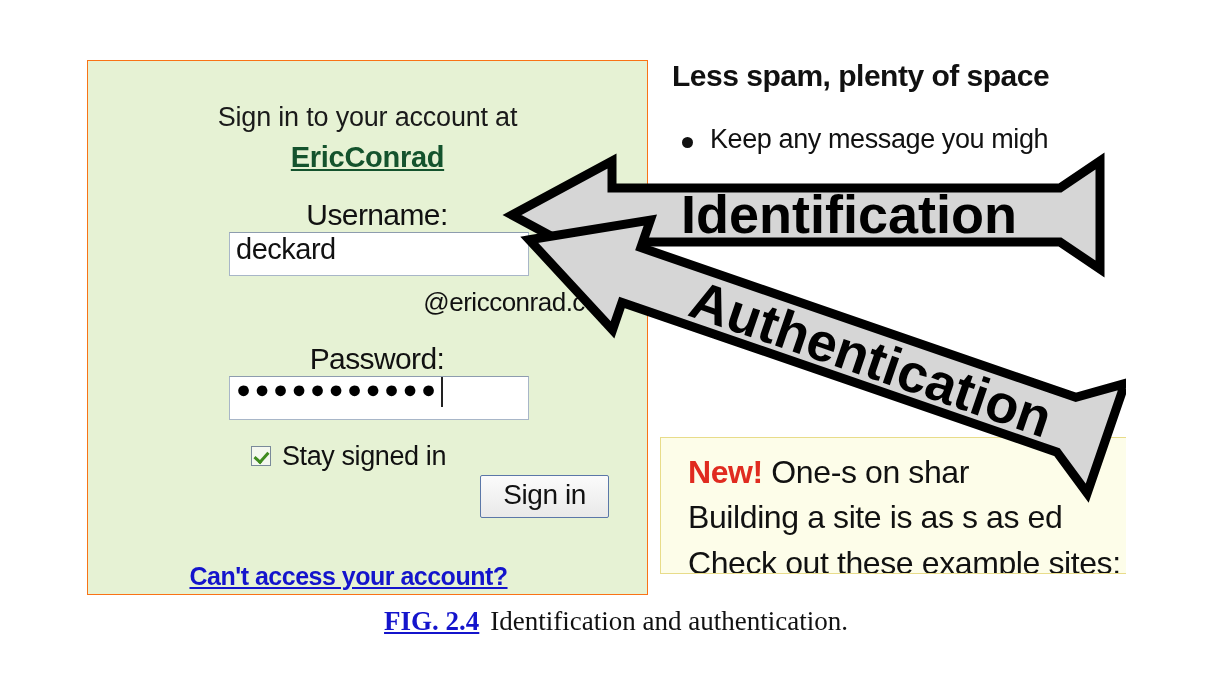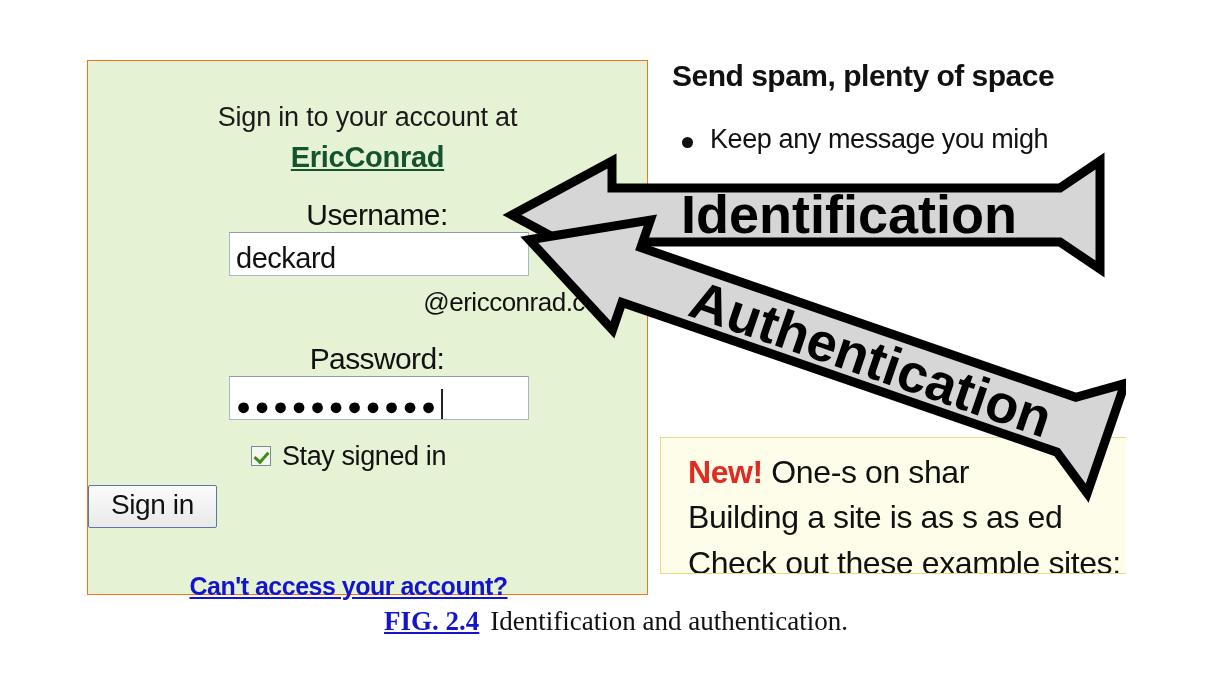--- a/index.html
+++ b/index.html
@@ -70,21 +70,21 @@
   }
   .field-box {
     margin-left: 4px;
     background: #ffffff;
     border: 1px solid #a8b6c8;
     border-top-color: #8d9cae;
     height: 44px;
     width: 300px;
     box-sizing: border-box;
     display: flex;
-    align-items: flex-end;
+    align-items: flex-start;
     padding-left: 6px;
     overflow: hidden;
   }
   .field-value {
     font-size: 29px;
     color: #111;
     letter-spacing: -0.5px;
     white-space: nowrap;
   }
   .pw-dots {
@@ -141,22 +141,23 @@
     transform: rotate(42deg);
   }
   .stay-label {
     font-size: 27px;
     color: #111;
     letter-spacing: -0.4px;
   }
 
   .signin-btn-wrap {
     display: flex;
-    justify-content: flex-start;
-    margin-top: 13px;
+    justify-content: flex-end;
+    margin-top: 3px;
+    padding-right: 38px;
   }
   .signin-btn {
     background: linear-gradient(#fbfbfb, #e9e9e9);
     border: 1px solid #5b77a8;
     border-radius: 2px;
     font-size: 28px;
     color: #111;
     padding: 3px 22px 6px 22px;
     font-family: "Liberation Sans", sans-serif;
     letter-spacing: -0.4px;
@@ -321,21 +322,21 @@
     <div class="signin-btn-wrap">
       <button class="signin-btn">Sign in</button>
     </div>
 
     <div class="help-link-wrap">
       <a class="help-link">Can't access your account?</a>
     </div>
   </div>
 
   <div id="promo-column">
-    <div class="promo-head">Send spam, plenty of space</div>
+    <div class="promo-head">Less spam, plenty of space</div>
     <ul class="promo-bullets">
       <li>Keep any message you migh</li>
       <li>Send mail, read new messag</li>
     </ul>
   </div>
 
   <div id="promo-newbox">
     <div class="newbox-line">
       <span class="new-badge">New!</span>
       <span>One-s                 on shar</span>

